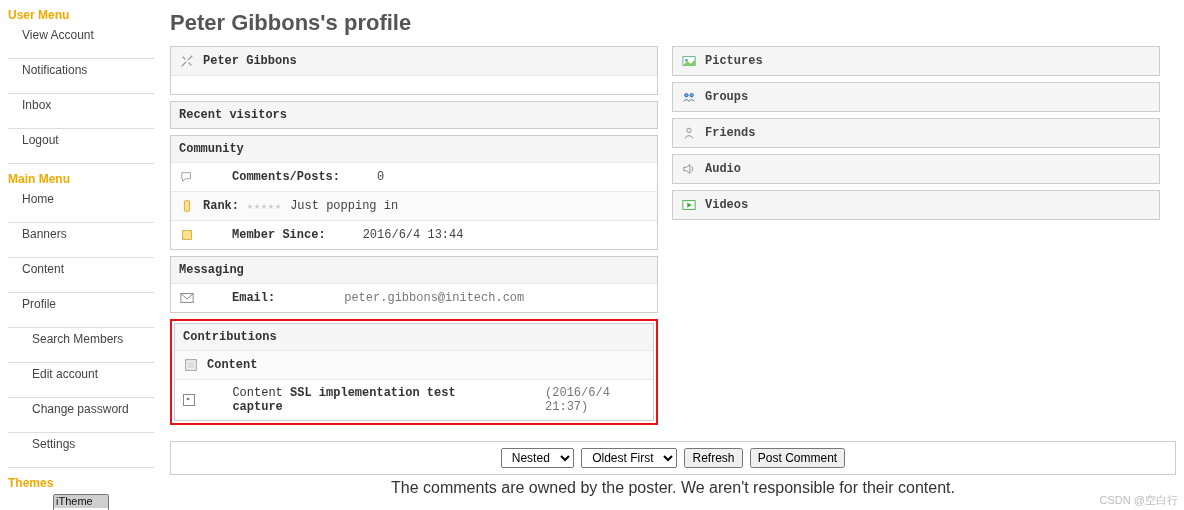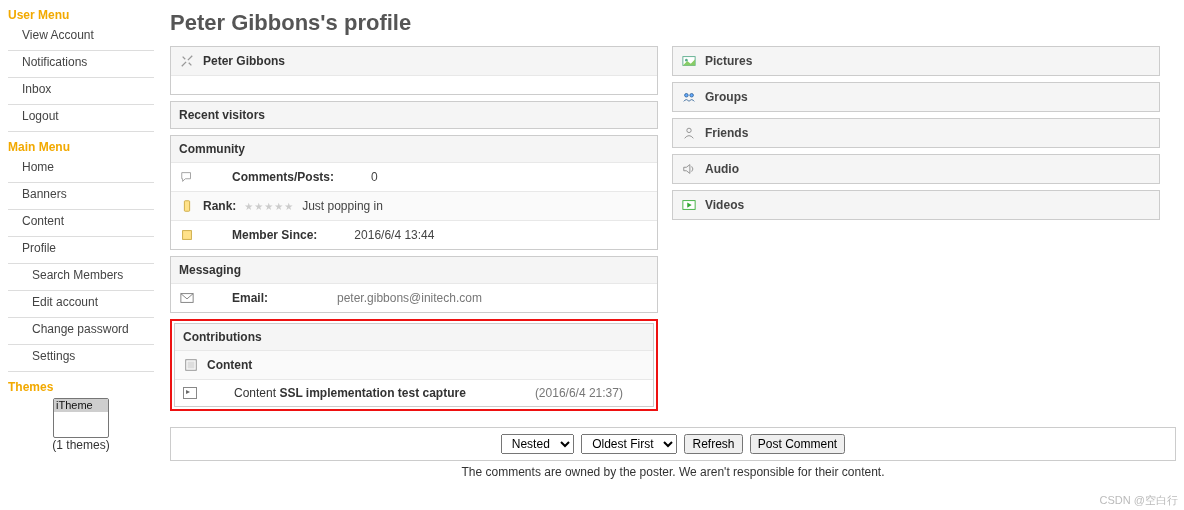--- a/index.html
+++ b/index.html
@@ -8,51 +8,51 @@
     font-family: Verdana, Arial, sans-serif;
     font-size: 12px;
     color: #333;
     background: #fff;
     width: 1184px;
   }
   .container { display: flex; }
   .sidebar { width: 160px; padding: 4px 6px 0 8px; }
   .menu-title { color: #f2a900; font-weight: bold; font-size: 12px; margin: 4px 0 2px 0; }
   .menu-list { list-style: none; margin: 0 0 8px 0; padding: 0; }
-  .menu-list li { border-bottom: 1px solid #ddd; padding: 4px 4px 8px 14px; color: #444; cursor: pointer; }
+  .menu-list li { border-bottom: 1px solid #ddd; padding: 4px 4px 16px 14px; color: #444; cursor: pointer; }
   .menu-list li.indent { padding-left: 24px; }
   .themes-box { text-align: center; margin-top: 4px; }
   .themes-select { width: 56px; height: 40px; font-size: 11px; }
   .themes-count { color: #333; font-size: 12px; }
 
   .main { flex: 1; padding: 4px 8px 8px 10px; }
   h1.page-title { font-size: 22px; font-weight: bold; color: #555; margin: 6px 0 10px 0; }
 
-  .cols { display: flex; gap: 14px; align-items: flex-start; }
+  .cols { display: flex; gap: 14px; align-items: flex-start; font-family: Liberation Mono, monospace; }
   .leftcol { width: 488px; }
   .rightcol { width: 488px; }
 
   .panel { border: 1px solid #ccc; margin-bottom: 6px; background: #fff; }
   .panel-row { display: flex; align-items: center; padding: 6px 8px; gap: 8px; background: #f5f5f5; border-bottom: 1px solid #e8e8e8; }
   .panel-row:last-child { border-bottom: none; }
   .panel-row.sub { background: #fff; gap: 37px; }
   .panel-row.header-only { font-weight: bold; color: #333; background: #f5f5f5; }
   .panel-row.lite { background: #fafafa; }
   .panel .rowlabel { font-weight: bold; color: #333; }
   .panel .rowval { color: #444; }
   .panel .rowval.light { color: #777; padding-left: 32px; }
   .icon { width: 16px; height: 16px; display: inline-flex; align-items: center; justify-content: center; flex: 0 0 16px; }
   .stars { color: #ccc; letter-spacing: 1px; font-size: 10px; }
   .highlight-red { border: 2px solid #e11; padding: 2px; margin-bottom: 8px; }
   .highlight-red .panel { margin-bottom: 0; border: 1px solid #ccc; }
   .rightlink { font-weight: bold; color: #444; cursor: pointer; }
 
   .comments-bar { margin: 8px 0 4px 0; border: 1px solid #ccc; padding: 6px; text-align: center; }
   .comments-bar select, .comments-bar button { font-size: 12px; margin: 0 2px; padding: 1px 6px; }
-  .comments-note { text-align: center; color: #333; margin-top: 4px; font-size: 12px; }
+  .comments-note { text-align: center; color: #333; margin-top: 4px; font-size: 16px; }
 
   .watermark { position: absolute; right: 6px; bottom: 2px; color: #bbb; font-size: 11px; }
   .miniimg { width:14px; height:12px; border:1px solid #888; display:inline-block; position:relative; }
   .miniimg::after { content: "▸"; color:#666; font-size:8px; position:absolute; left:2px; top:-1px; }
 </style>
 </head>
 <body>
 
 <div class="container">
   <div class="sidebar">

